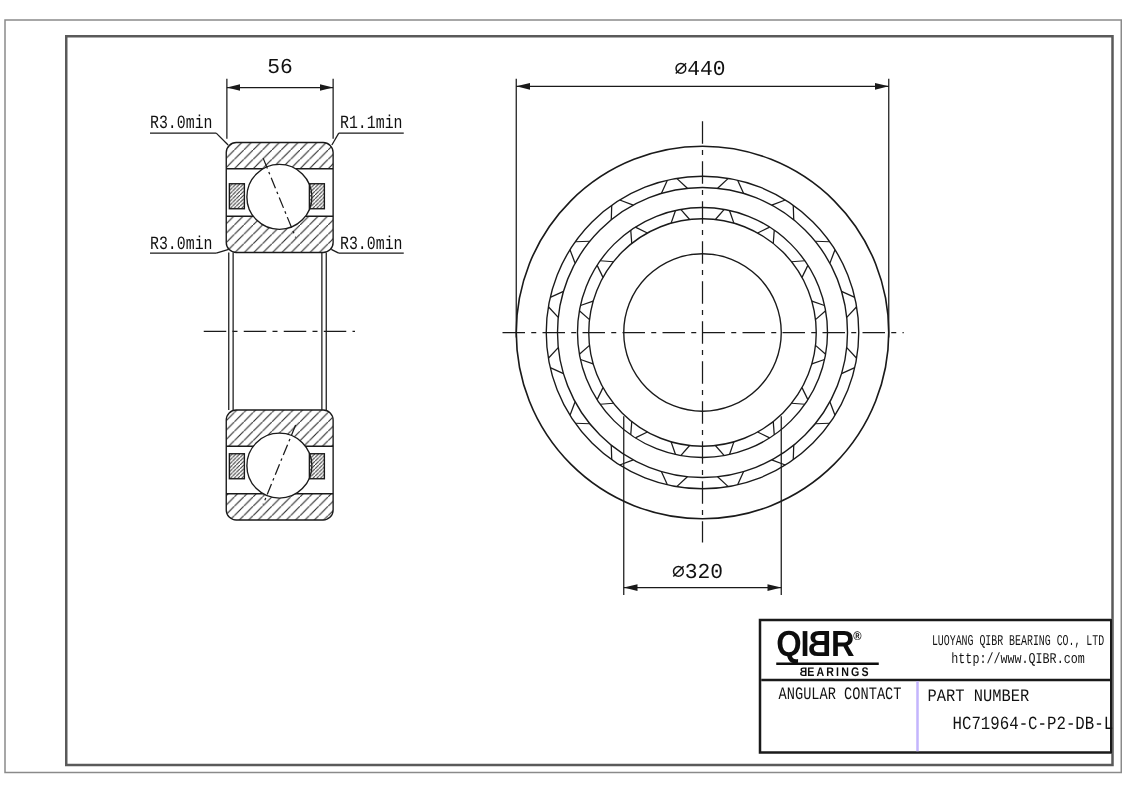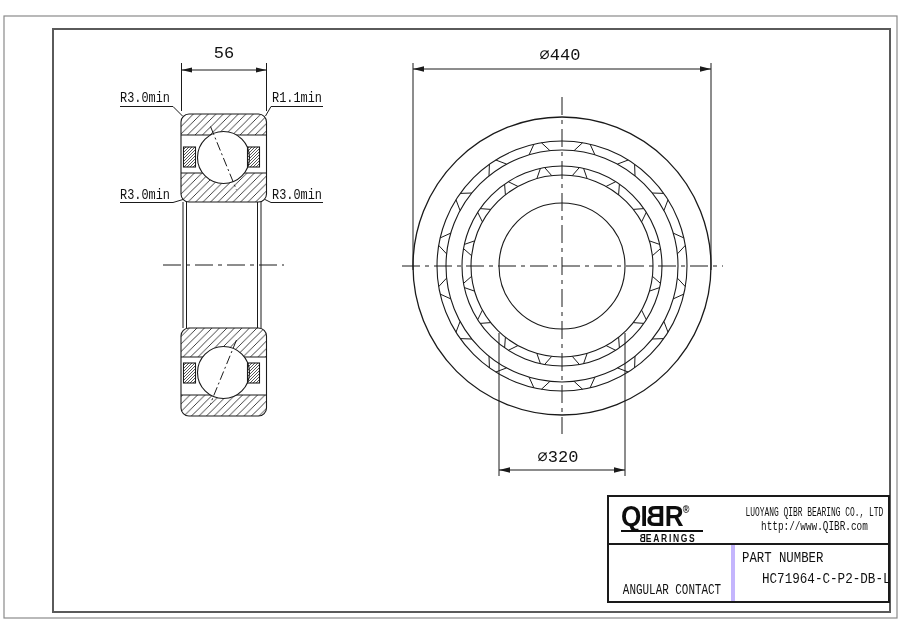--- a/index.html
+++ b/index.html
@@ -18,22 +18,22 @@
   .flip{display:inline-block;transform:scaleX(-1);}
   .logo-rule{height:2px;background:#0d0d0d;width:82px;margin-top:1px;}
   .logo-sub{font-weight:bold;font-size:10px;letter-spacing:2px;color:#0d0d0d;margin-top:1px;
             padding-left:20px;transform:scaleX(.85);transform-origin:left center;white-space:nowrap;}
   .tb-company{flex:1;text-align:center;color:#111;}
   .tb-company .c1{font-size:12px;line-height:14px;}
   .tb-company .c2{font-size:12px;line-height:15px;}
   .sqz{display:inline-block;transform:scaleX(.66);transform-origin:center;white-space:nowrap;}
   .sqz2{display:inline-block;transform:scaleX(.78);transform-origin:center;white-space:nowrap;}
   .tb-bottom{flex:1;display:flex;min-height:0;}
-  .tb-desc{width:126px;border-right:4px solid #c4b5fd;box-sizing:border-box;display:flex;
-           flex-direction:column;justify-content:flex-end;text-align:center;
+  .tb-desc{width:126px;border-right:2px solid #c4b5fd;box-sizing:border-box;display:flex;
+           flex-direction:column;justify-content:flex-start;text-align:center;
            font-size:14px;line-height:22px;color:#111;}
   .tb-part{flex:1;padding:5px 0 0 7px;color:#111;}
   .pn-label{font-size:14px;}
   .pn-label .sqzL{display:inline-block;transform:scaleX(.88);transform-origin:left center;white-space:nowrap;}
   .pn{font-size:15px;margin-top:5px;padding-left:20px;}
   .pn .sqzL{display:inline-block;transform:scaleX(.84);transform-origin:left center;white-space:nowrap;}
 </style>
 </head>
 <body>
 

